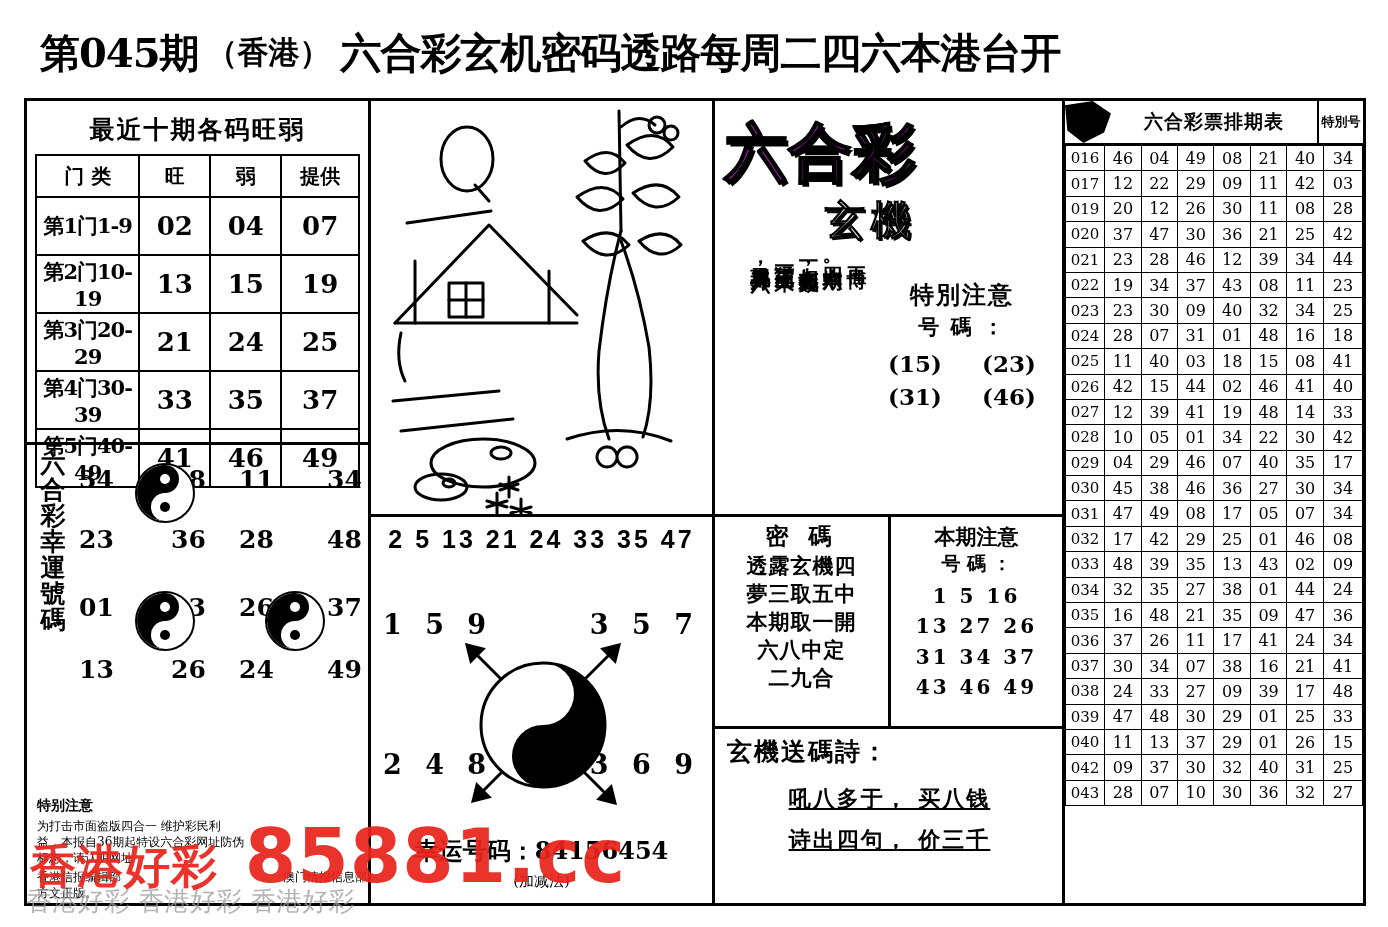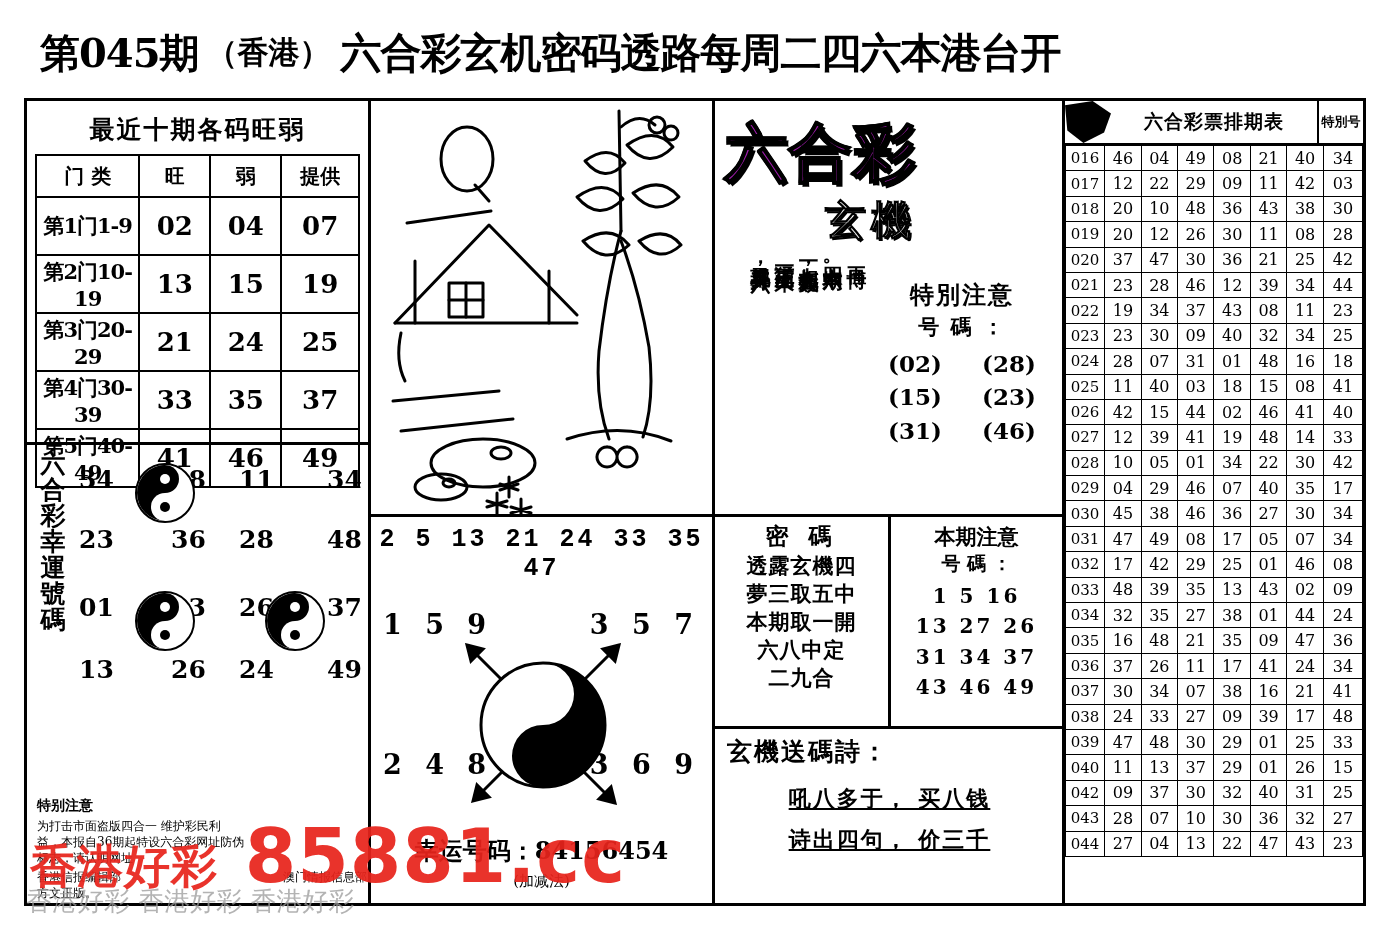--- a/index.html
+++ b/index.html
@@ -201,21 +201,21 @@
   .c2-top {
     height: 416px;
     border-bottom: 3px solid #000;
     position: relative;
   }
   .c2-bottom { flex: 1; position: relative; }
   .seq-row {
     position: absolute;
     top: 8px; left: 0; right: 0;
     text-align: center;
-    font-family: Liberation Mono, monospace;
+    font-family: Liberation Sans, sans-serif;
     font-weight: bold;
     font-size: 25px;
     letter-spacing: 3px;
   }
   .q-nums {
     position: absolute;
     font-family: "DejaVu Serif", serif;
     font-weight: bold;
     font-size: 27px;
     letter-spacing: 7px;
@@ -673,24 +673,20 @@
           <div class="vline">一七相加合九数，</div>
           <div class="vline">猛虎下山三一来</div>
           <div class="vline">灵羊现身二六开，</div>
         </div>
 
         <div class="attention-box">
           <div class="att-title">特別注意</div>
           <div class="att-sub">号 碼 ：</div>
           <div class="att-pairs">
             <div>
-              <span>(02)</span>
-              <span>(28)</span>
-            </div>
-            <div>
               <span>(15)</span>
               <span>(23)</span>
             </div>
             <div>
               <span>(31)</span>
               <span>(46)</span>
             </div>
           </div>
         </div>
       </div>
@@ -751,30 +747,20 @@
               <td class="idx">017</td>
               <td>12</td>
               <td>22</td>
               <td>29</td>
               <td>09</td>
               <td>11</td>
               <td>42</td>
               <td class="spec">03</td>
             </tr>
             <tr>
-              <td class="idx">018</td>
-              <td>20</td>
-              <td>10</td>
-              <td>48</td>
-              <td>36</td>
-              <td>43</td>
-              <td>38</td>
-              <td class="spec">30</td>
-            </tr>
-            <tr>
               <td class="idx">019</td>
               <td>20</td>
               <td>12</td>
               <td>26</td>
               <td>30</td>
               <td>11</td>
               <td>08</td>
               <td class="spec">28</td>
             </tr>
             <tr>
@@ -1000,30 +986,20 @@
             <tr>
               <td class="idx">043</td>
               <td>28</td>
               <td>07</td>
               <td>10</td>
               <td>30</td>
               <td>36</td>
               <td>32</td>
               <td class="spec">27</td>
             </tr>
-            <tr>
-              <td class="idx">044</td>
-              <td>27</td>
-              <td>04</td>
-              <td>13</td>
-              <td>22</td>
-              <td>47</td>
-              <td>43</td>
-              <td class="spec">23</td>
-            </tr>
           </tbody>
       </table>
     </div>
 
   </div>
 
   <div class="wm-gray">香港好彩 香港好彩 香港好彩</div>
   <div class="wm-red">
     <span class="small">香港好彩</span>
     <span>85881.cc</span>

